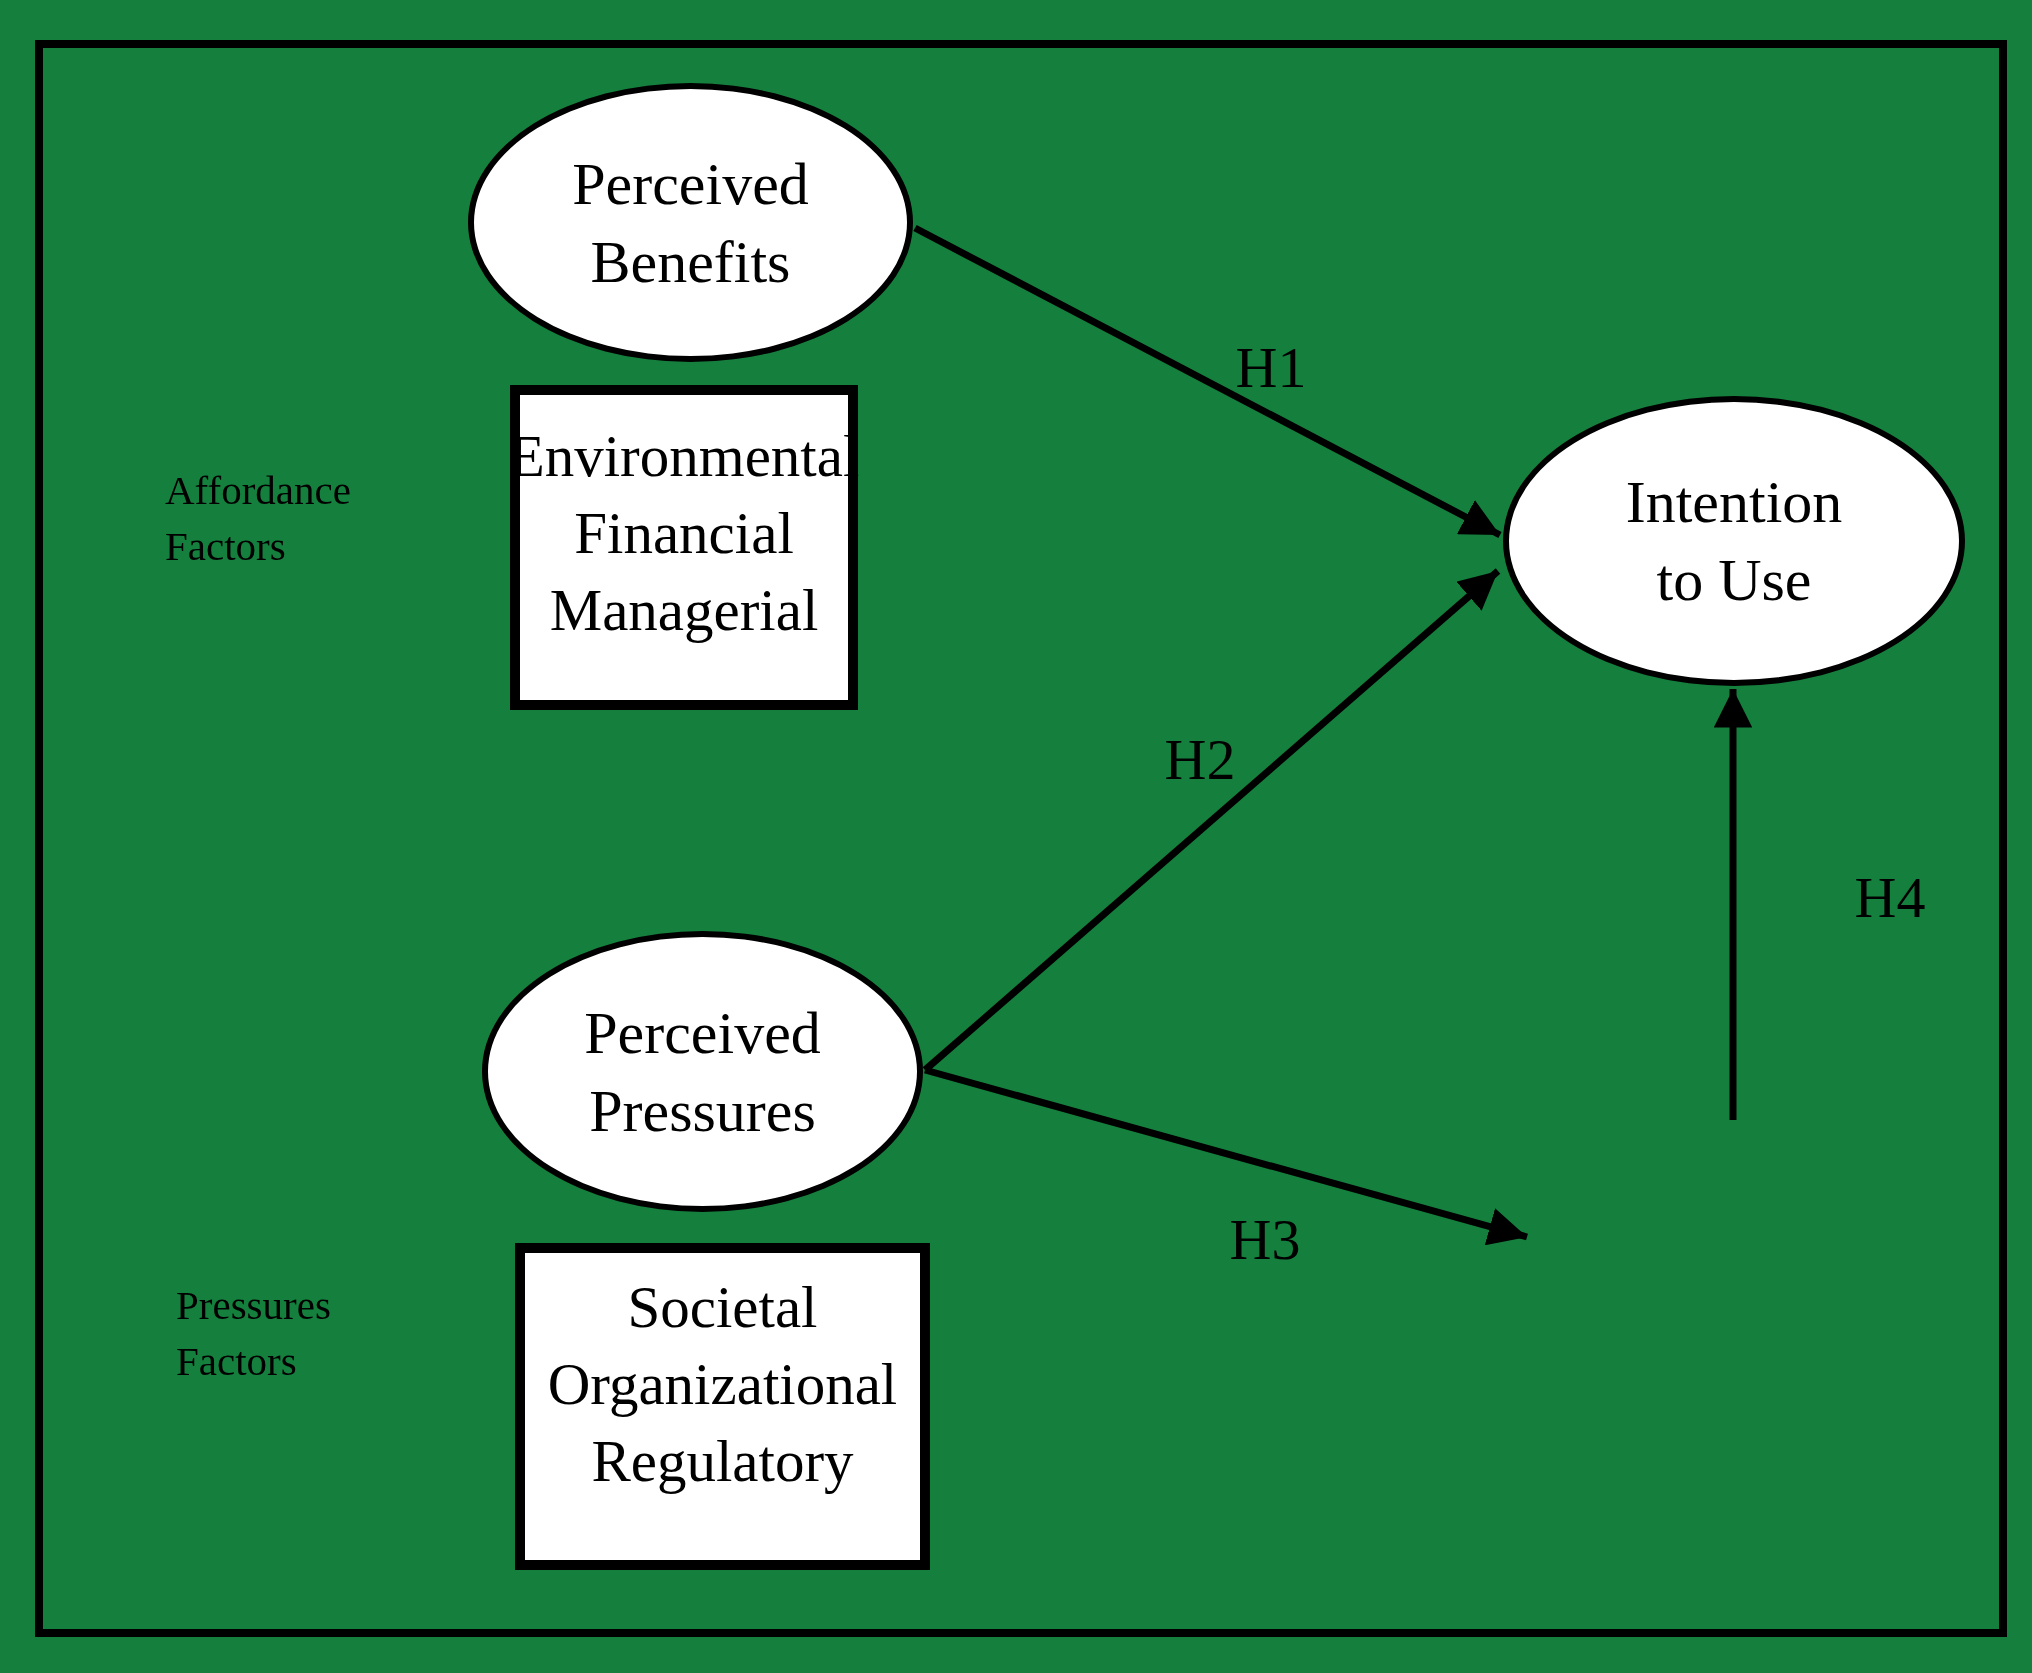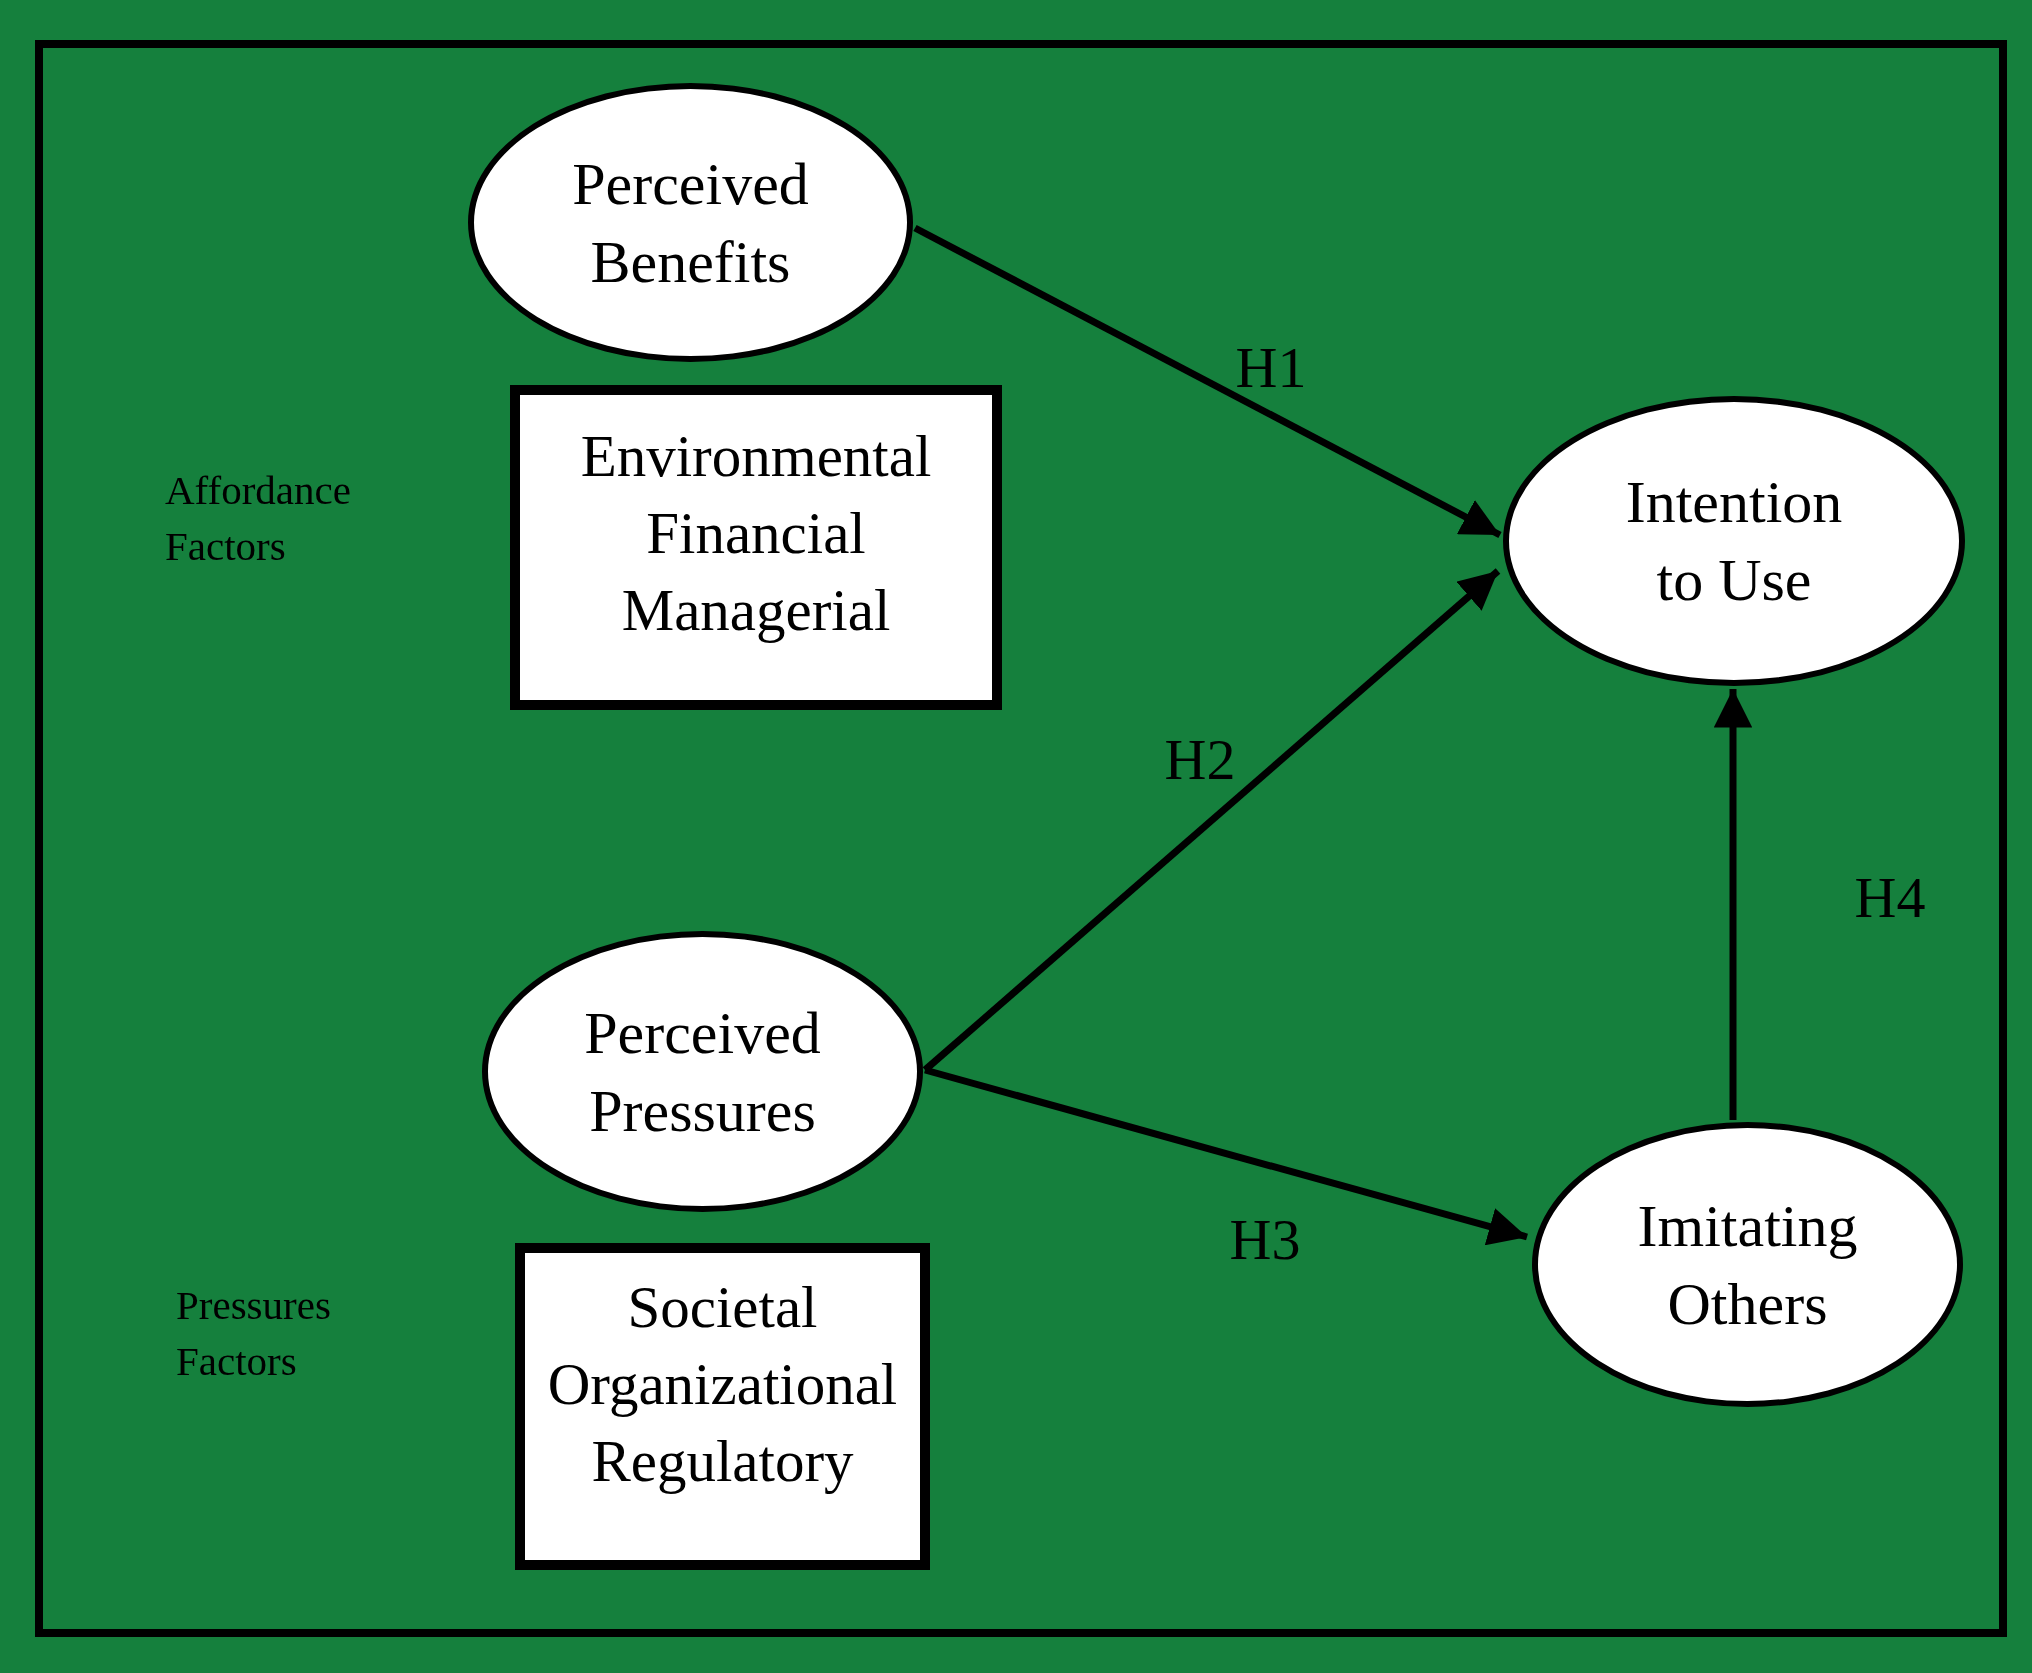--- a/index.html
+++ b/index.html
@@ -20,21 +20,21 @@
   }
   .el-pb  { left:468px;  top:83px;   width:445px; height:279px; }
   .el-itu { left:1503px; top:396px;  width:462px; height:290px; }
   .el-pp  { left:482px;  top:931px;  width:441px; height:281px; }
   .el-io  { left:1532px; top:1122px; width:431px; height:285px; }
   .factor-box {
     position:absolute; border:10px solid #000; box-sizing:border-box;
     display:flex; align-items:center; justify-content:center; text-align:center;
     background:#ffffff; font-size:59px; line-height:1.31; white-space:pre-line;
   }
-  .box-aff { left:510px; top:385px;  width:492px; height:325px; padding-bottom:28px; }
+  .box-aff { left:510px; top:385px;  width:348px; height:325px; padding-bottom:28px; }
   .box-con { left:515px; top:1243px; width:415px; height:327px; padding-bottom:44px; }
   .side-label {
     position:absolute; font-size:41px; line-height:1.37; white-space:pre-line;
     text-align:left;
   }
   .lbl-aff { left:165px; top:462px; }
   .lbl-con { left:176px; top:1277px; }
   .h-label {
     position:absolute; font-size:58px; line-height:1.2;
     transform:translate(-50%,-50%);
@@ -65,22 +65,20 @@
 
   <div class="node el-pb">Perceived
 Benefits</div>
 
   <div class="node el-itu">Intention
 to Use</div>
 
   <div class="node el-pp">Perceived
 Pressures</div>
 
-  <div class="node el-io">Imitating
-Others</div>
 
   <div class="factor-box box-aff">Environmental
 Financial
 Managerial</div>
 
   <div class="factor-box box-con">Societal
 Organizational
 Regulatory</div>
 
   <div class="side-label lbl-aff">Affordance

